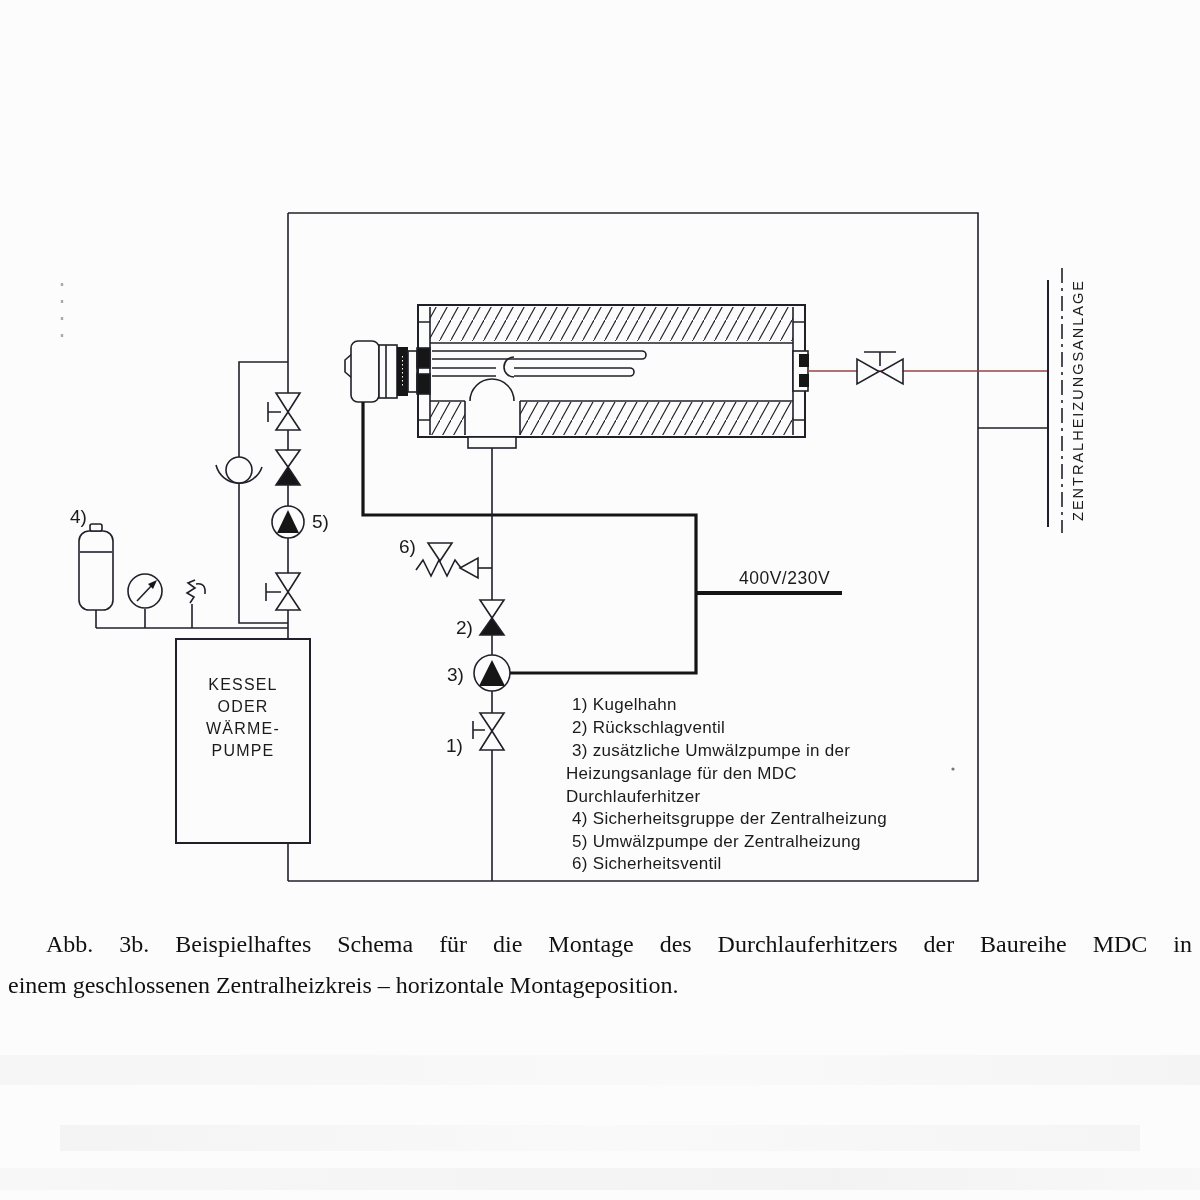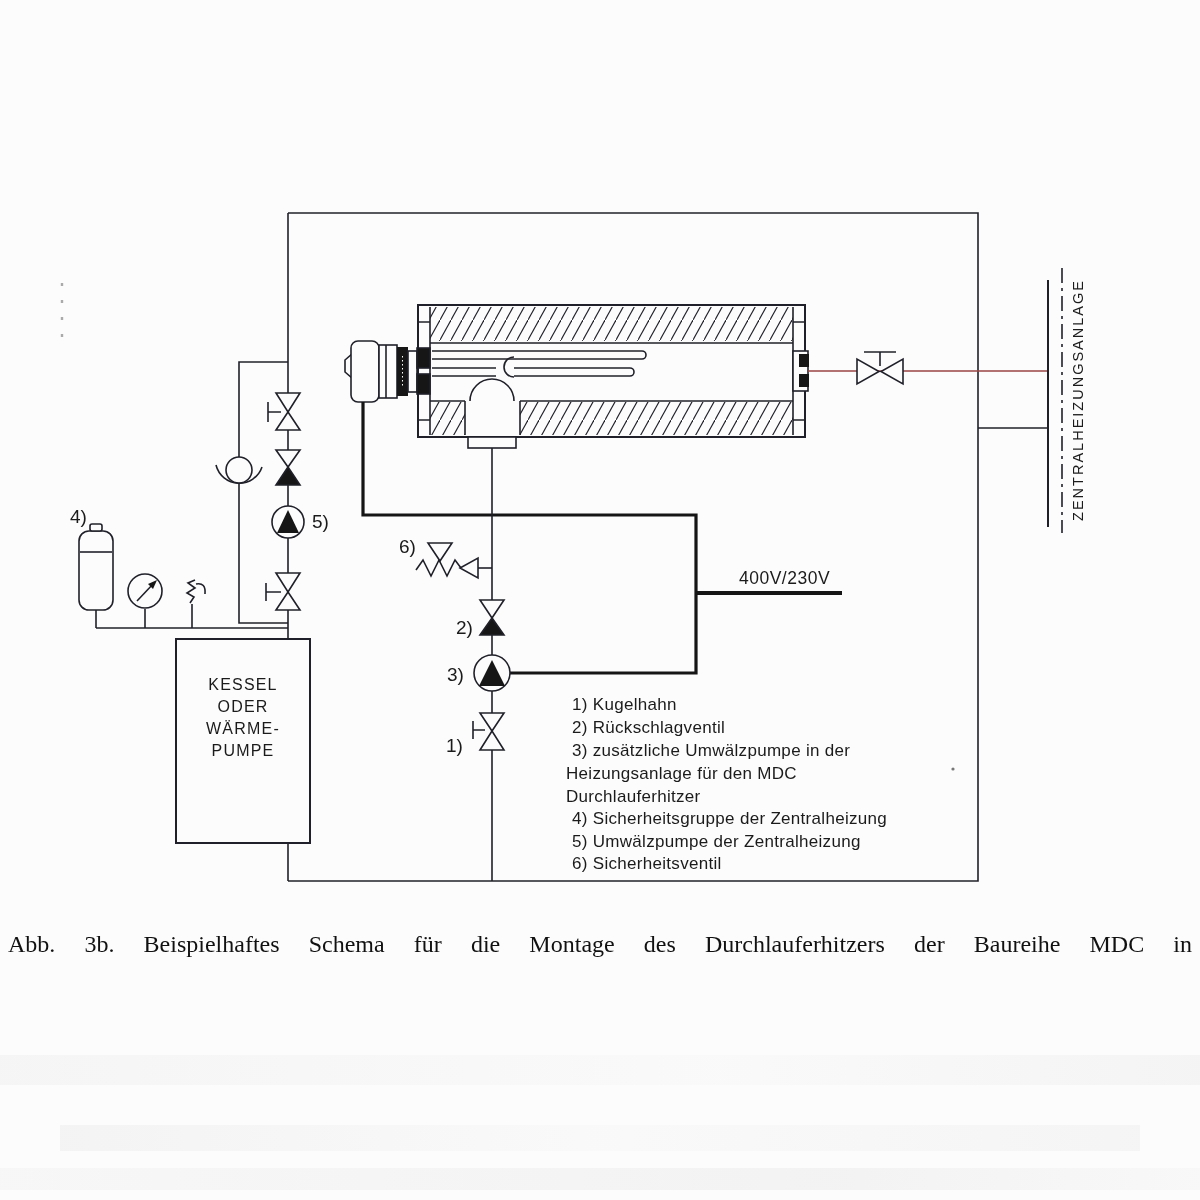--- a/index.html
+++ b/index.html
@@ -17,21 +17,21 @@
   .hot{stroke:var(--hot-pipe,#9b4545);stroke-width:1.7;fill:none;}
   .hatchline{stroke:var(--line,#20202a);stroke-width:1.1;}
   .lbl{font-size:19px;}
   .legend-t{font-size:17px;letter-spacing:.3px;}
   .kessel-t{font-size:16px;letter-spacing:1.2px;text-anchor:middle;}
   .volt-t{font-size:17.5px;letter-spacing:.5px;}
   .zha-t{font-size:14.5px;letter-spacing:2px;text-anchor:middle;}
   .caption{position:absolute;left:8px;top:924px;width:1184px;color:#111;
            font-family:"Liberation Serif",serif;font-size:24px;}
   .cap-line{line-height:41px;}
-  .cap-just{text-align:justify;text-align-last:justify;}
+  .cap-just{text-align:justify;text-align-last:justify;margin-left:38px;}
   .smudge{position:absolute;pointer-events:none;}
 </style>
 </head>
 <body>
 
 <div class="page">
 
 <svg width="1200" height="915" viewBox="0 0 1200 915">
   <defs>
     <pattern id="hatch" patternUnits="userSpaceOnUse" width="11" height="20">
@@ -201,19 +201,20 @@
     <text class="legend-t" x="566" y="779">Heizungsanlage für den MDC</text>
     <text class="legend-t" x="566" y="802">Durchlauferhitzer</text>
     <text class="legend-t" x="572" y="824">4) Sicherheitsgruppe der Zentralheizung</text>
     <text class="legend-t" x="572" y="847">5) Umwälzpumpe der Zentralheizung</text>
     <text class="legend-t" x="572" y="869">6) Sicherheitsventil</text>
   </g>
 </svg>
 
 <div class="caption">
   <div class="cap-line cap-just">Abb. 3b. Beispielhaftes Schema für die Montage des Durchlauferhitzers der Baureihe MDC in</div>
+  <div class="cap-line">einem geschlossenen Zentralheizkreis – horizontale Montageposition.</div>
 </div>
 
 <div class="smudge" style="left:0;top:1055px;width:1200px;height:30px;background:linear-gradient(90deg,rgba(120,120,120,.05),rgba(120,120,120,.02) 60%,rgba(120,120,120,.06));"></div>
 <div class="smudge" style="left:60px;top:1125px;width:1080px;height:26px;background:linear-gradient(90deg,rgba(110,110,110,.06),rgba(110,110,110,.02) 50%,rgba(110,110,110,.05));"></div>
 <div class="smudge" style="left:0;top:1168px;width:1200px;height:22px;background:linear-gradient(90deg,rgba(120,120,120,.04),rgba(120,120,120,.07) 70%,rgba(120,120,120,.03));"></div>
 
 </div>
 
 </body></html>

